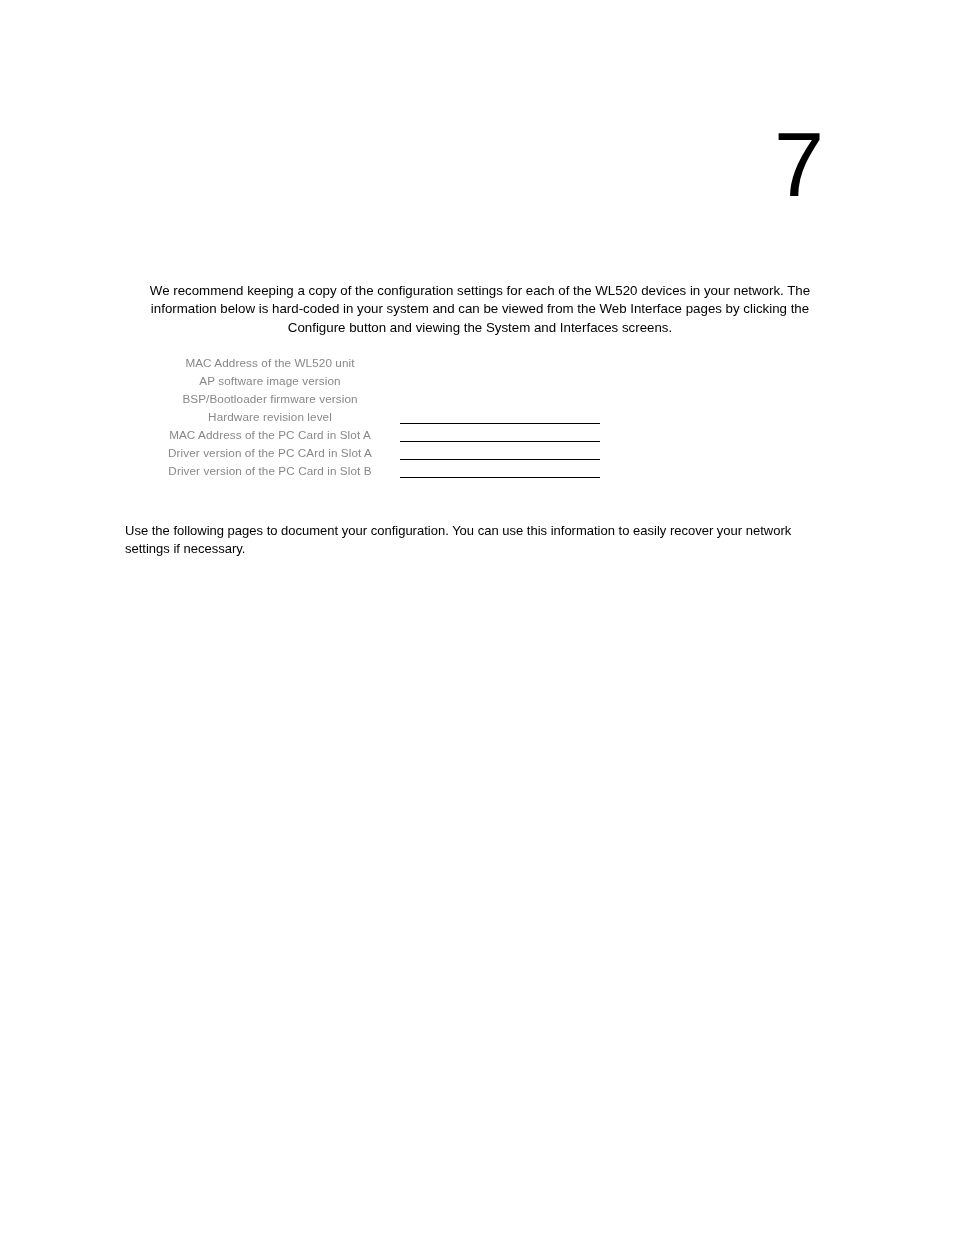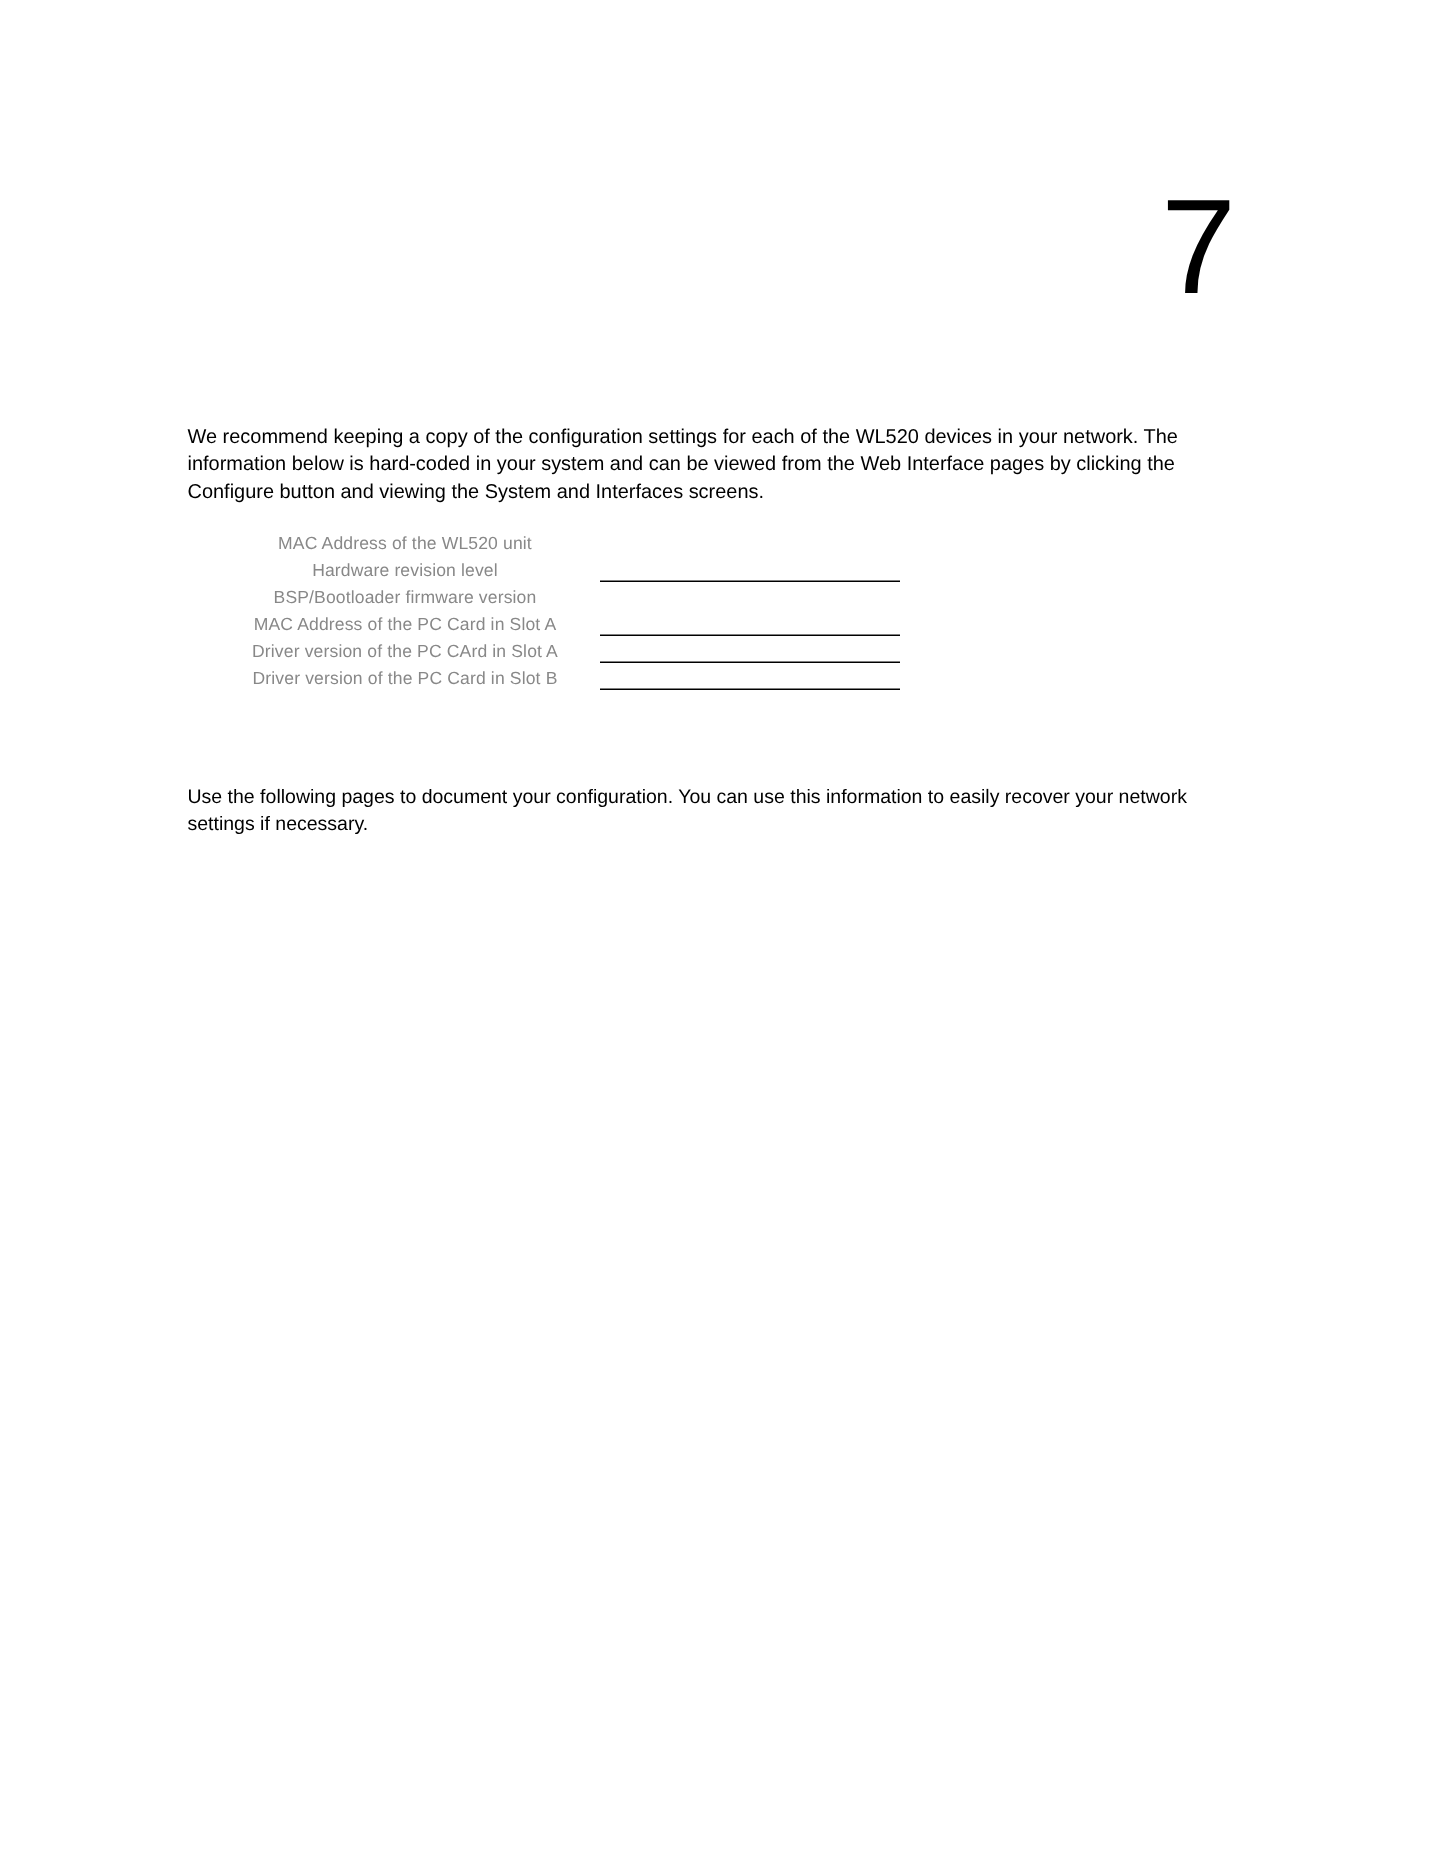--- a/index.html
+++ b/index.html
@@ -36,20 +36,21 @@
       color: #000;
     }
     .intro-para {
       position: absolute;
       top: 282px;
       left: 125px;
       width: 710px;
       font-size: 13.3px;
       line-height: 1.38;
       color: #000;
+      text-align: center;
     }
     .config-table {
       position: absolute;
       top: 354px;
       left: 150px;
       width: 600px;
     }
     .config-row {
       display: flex;
       align-items: flex-end;
@@ -88,25 +89,28 @@
   <div class="chapter-number">7</div>
 
 
   <div class="intro-para">We recommend keeping a copy of the configuration settings for each of the WL520 devices in your network. The information below is hard-coded in your system and can be viewed from the Web Interface pages by clicking the Configure button and viewing the System and Interfaces screens.</div>
 
   <div class="config-table">
     <div class="config-row">
       <div class="config-label">MAC Address of the WL520 unit</div>
     </div>
     <div class="config-row">
-      <div class="config-label">Hardware revision level</div>
-      <div class="config-blank"></div>
+      <div class="config-label">AP software image version</div>
     </div>
     <div class="config-row">
       <div class="config-label">BSP/Bootloader firmware version</div>
+    </div>
+    <div class="config-row">
+      <div class="config-label">Hardware revision level</div>
+      <div class="config-blank"></div>
     </div>
     <div class="config-row">
       <div class="config-label">MAC Address of the PC Card in Slot A</div>
       <div class="config-blank"></div>
     </div>
     <div class="config-row">
       <div class="config-label">Driver version of the PC CArd in Slot A</div>
       <div class="config-blank"></div>
     </div>
     <div class="config-row">

